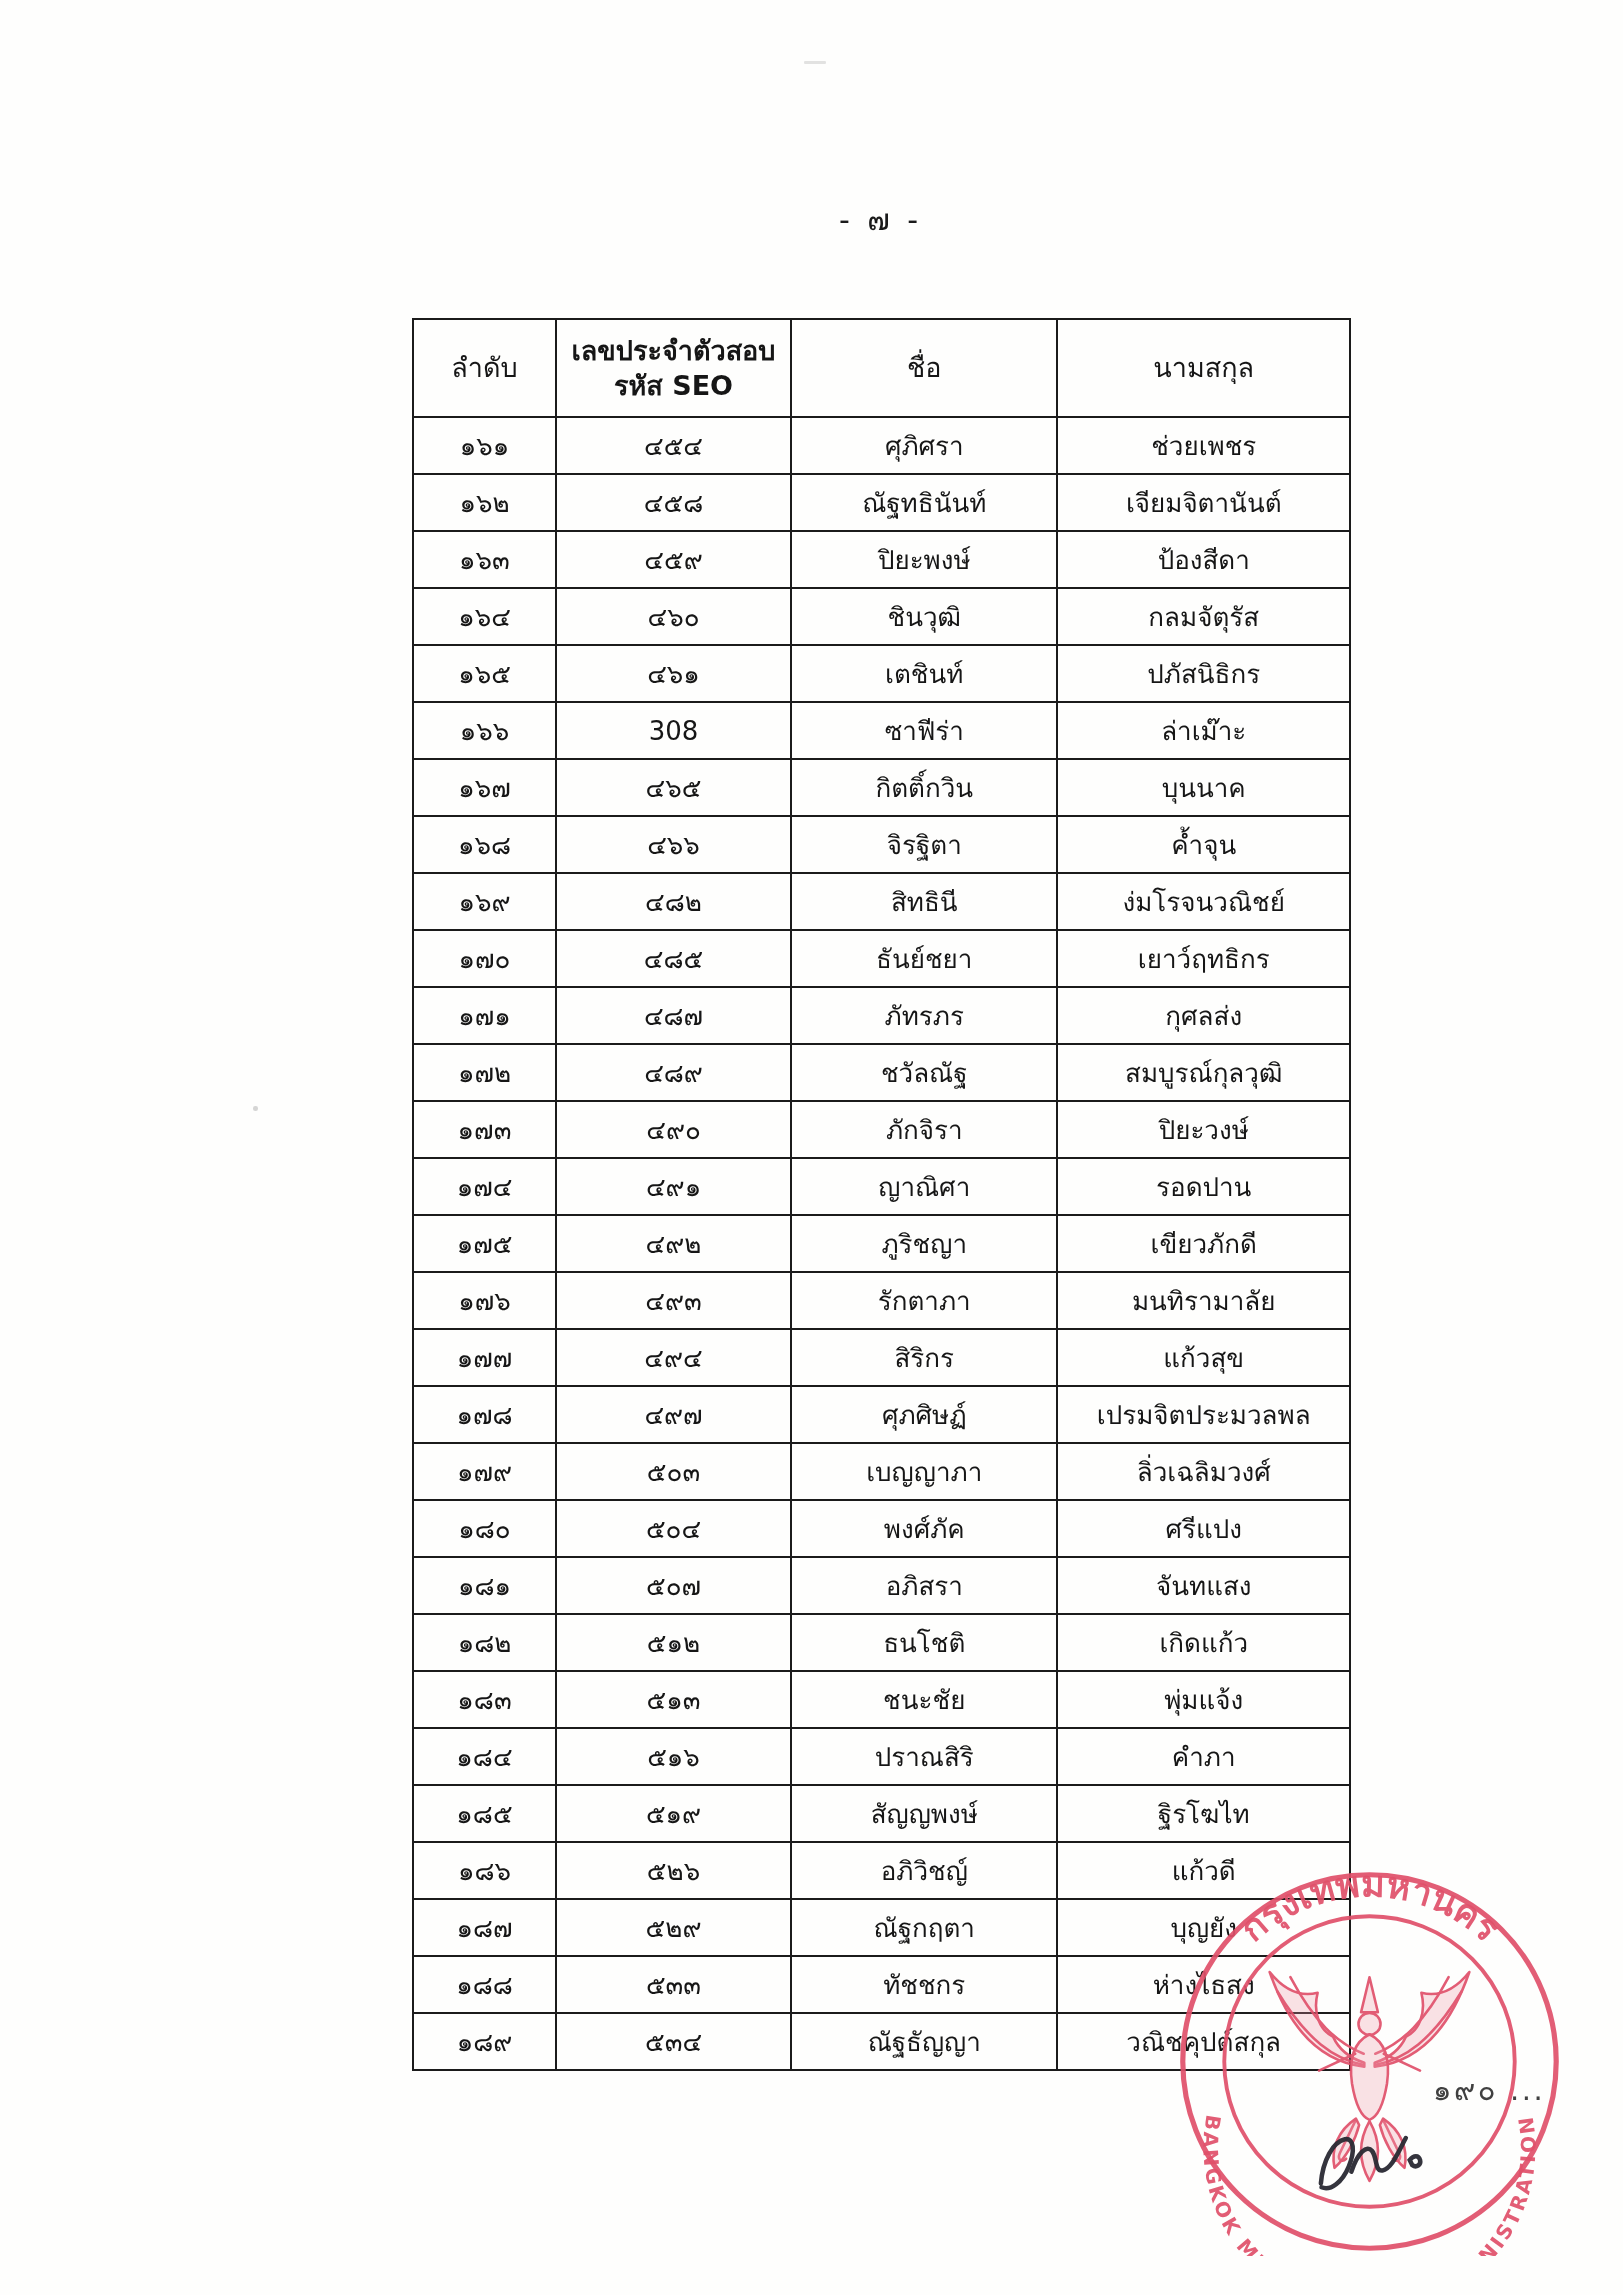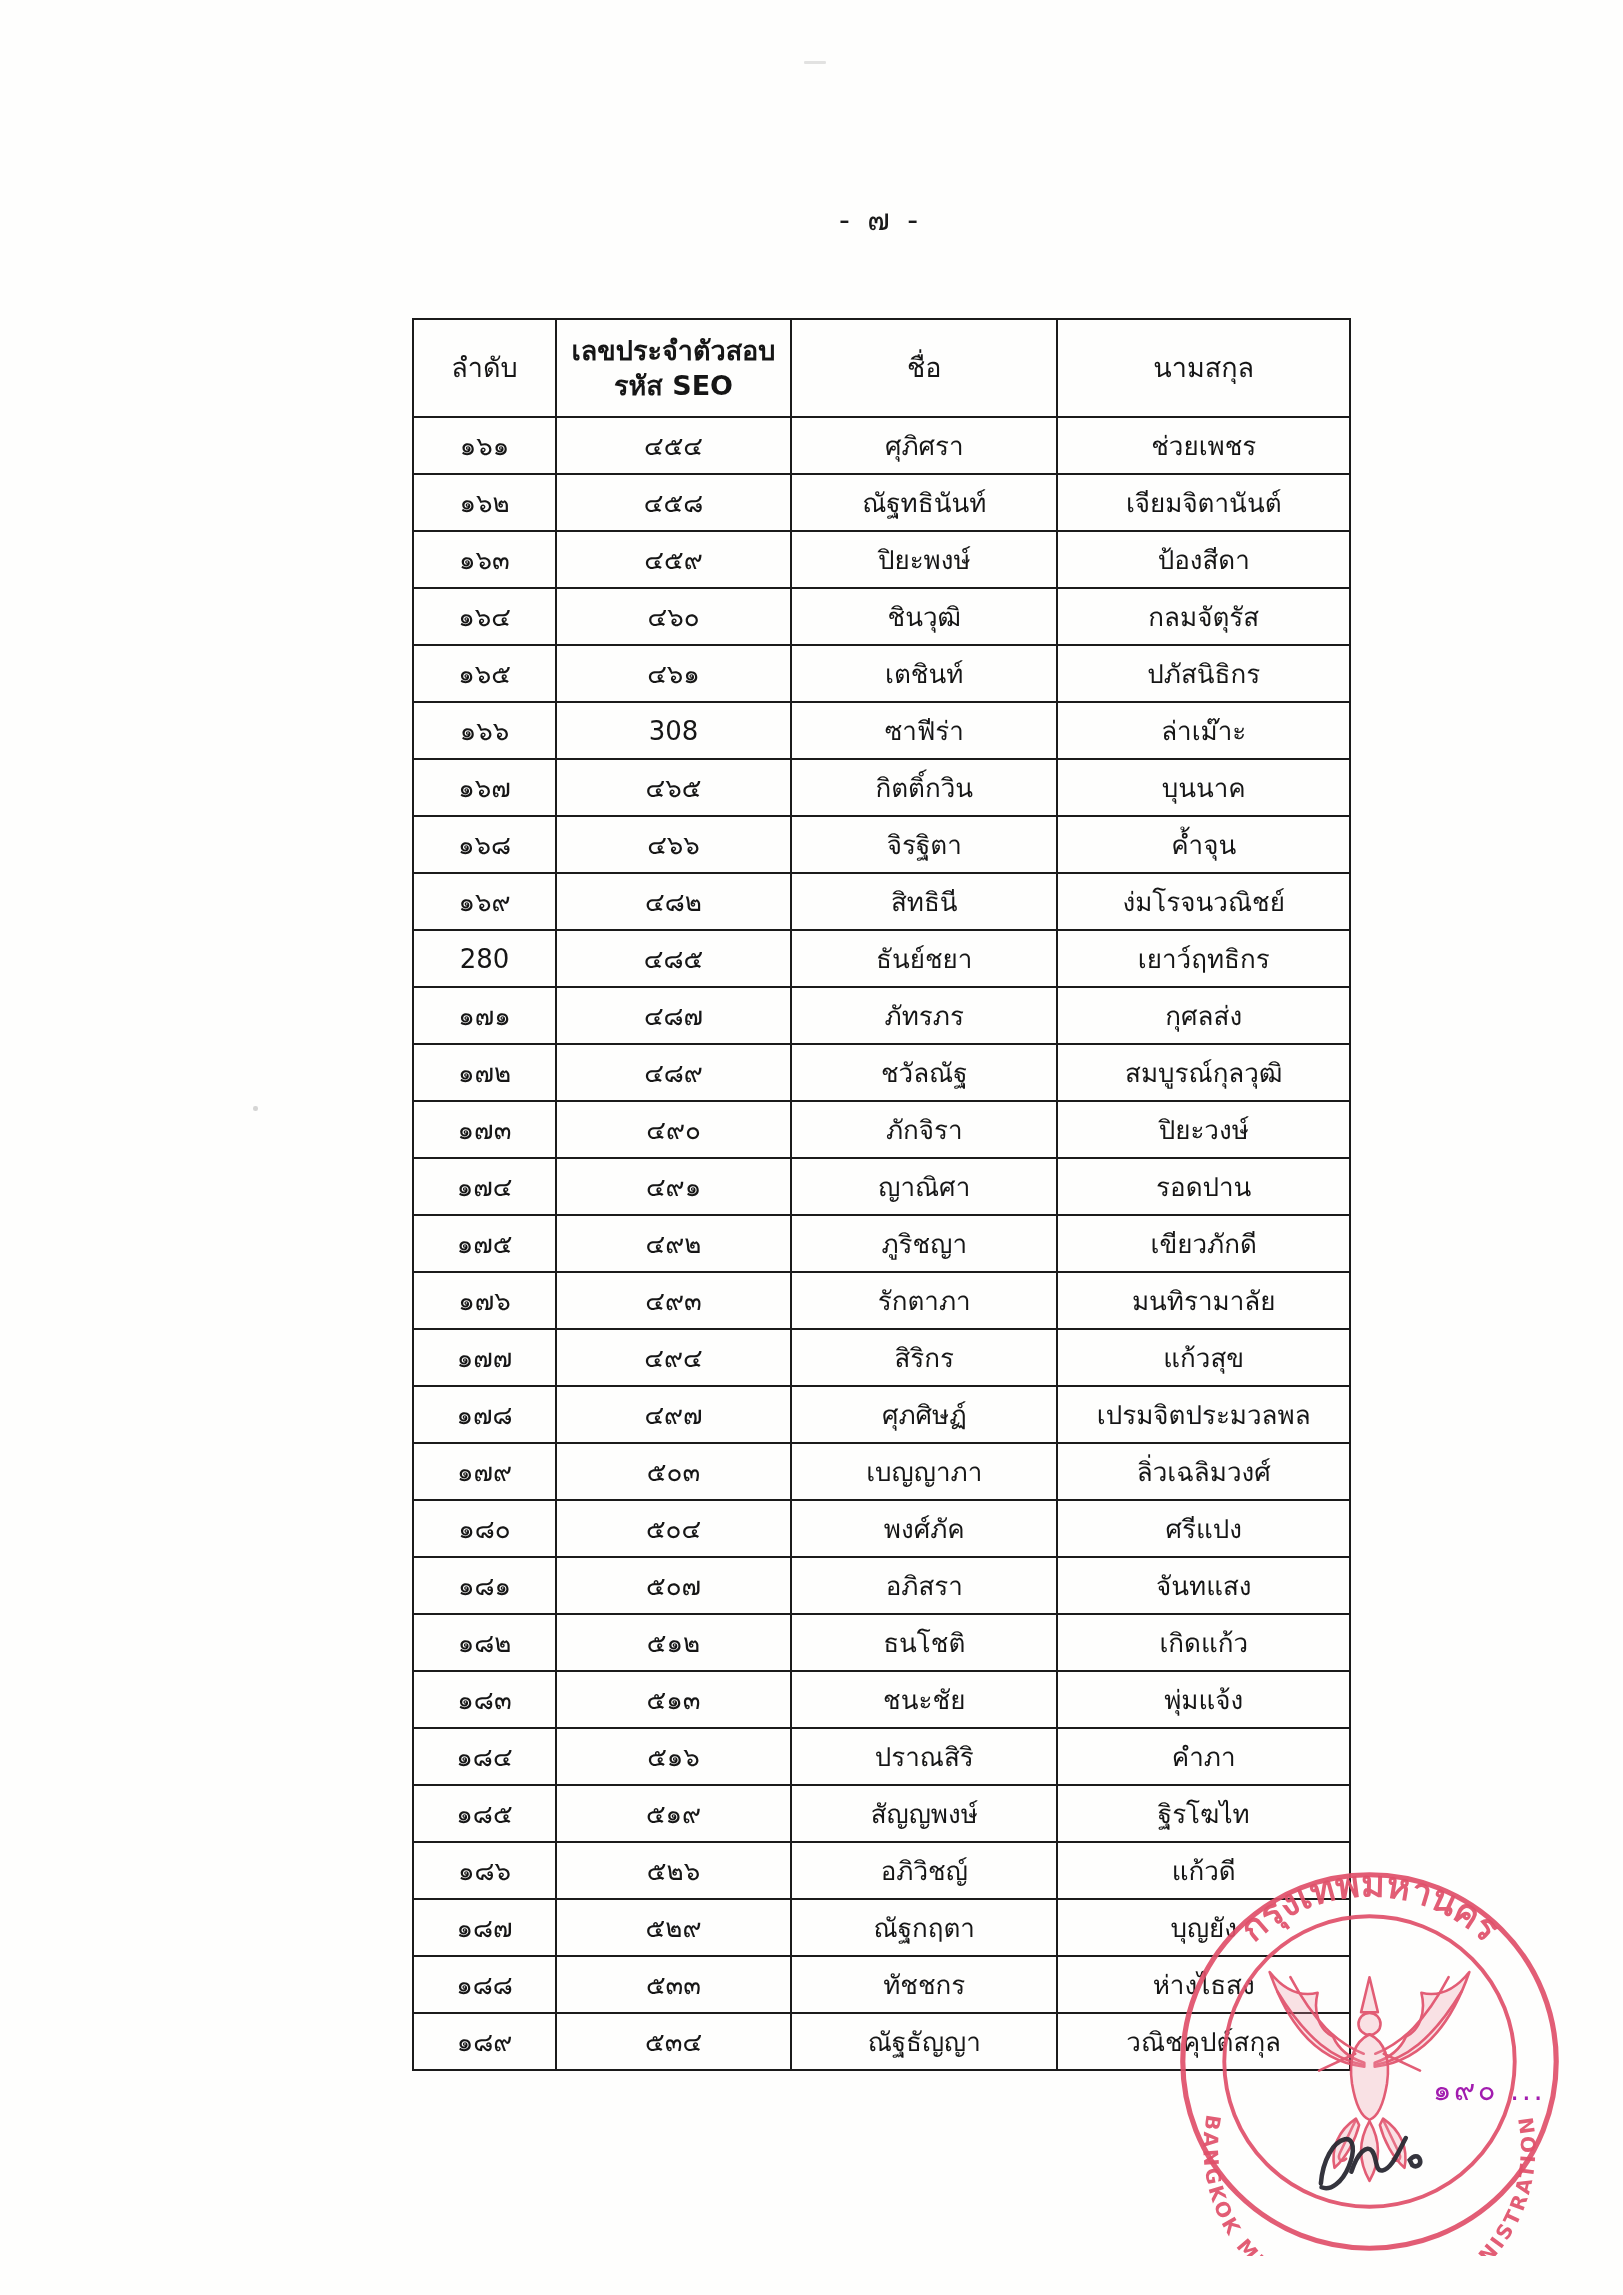--- a/index.html
+++ b/index.html
@@ -62,21 +62,21 @@
     position:absolute;
     left:1175px;top:1867px;
     width:389px;height:389px;
     z-index:2;
   }
   .continuation{
     position:absolute;
     left:1433px;top:2067px;
     font-size:29px;
     letter-spacing:2.6px;
-    color:#a21caf;
+    color:#404040;
     z-index:3;
     white-space:nowrap;
   }
 </style>
 </head>
 <body>
 
 <div class="page">
 
   <div class="scan-artifact-dash"></div>
@@ -152,21 +152,21 @@
       <td>จิรฐิตา</td>
       <td>ค้ำจุน</td>
     </tr>
           <tr>
       <td>๑๖๙</td>
       <td>๔๘๒</td>
       <td>สิทธินี</td>
       <td>ง่มโรจนวณิชย์</td>
     </tr>
           <tr>
-      <td>280</td>
+      <td>๑๗๐</td>
       <td>๔๘๕</td>
       <td>ธันย์ชยา</td>
       <td>เยาว์ฤทธิกร</td>
     </tr>
           <tr>
       <td>๑๗๑</td>
       <td>๔๘๗</td>
       <td>ภัทรภร</td>
       <td>กุศลส่ง</td>
     </tr>

